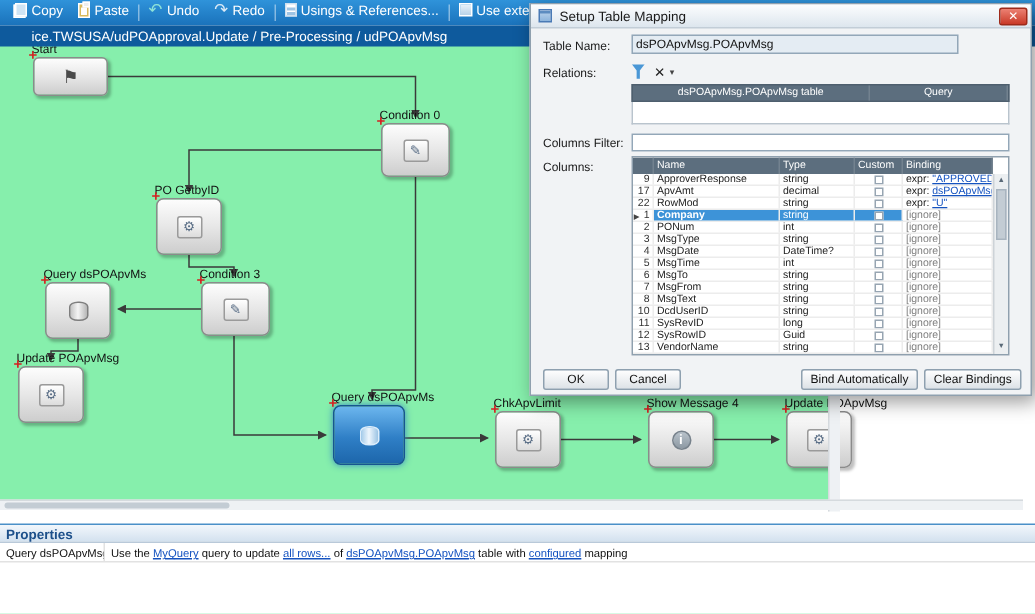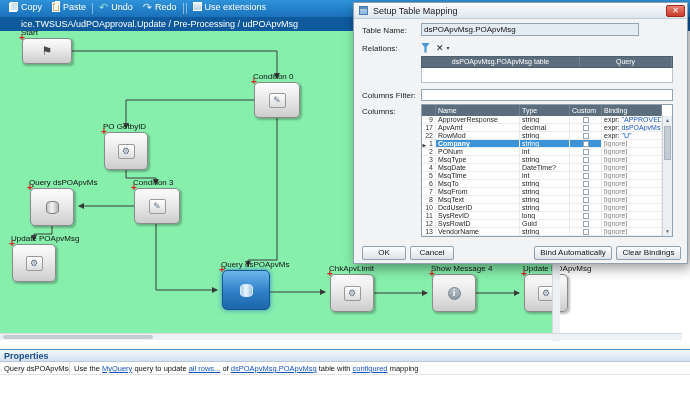--- a/index.html
+++ b/index.html
@@ -120,20 +120,24 @@
     <span class="tsep"></span>
     <span class="tbtn">
         <span class="ic ic-undo">↶</span>
         <span>Undo</span>
       </span>
     <span class="tbtn">
         <span class="ic ic-redo">↷</span>
         <span>Redo</span>
       </span>
     <span class="tsep"></span>
+    <span class="tbtn">
+        <span class="ic ic-usings"></span>
+        <span>Usings &amp; References...</span>
+      </span>
     <span class="tsep"></span>
     <span class="tbtn">
         <span class="ic ic-ext"></span>
         <span>Use extensions</span>
       </span>
   </div>
 
   <div class="breadcrumb">ice.TWSUSA/udPOApproval.Update / Pre-Processing / udPOApvMsg</div>
 
   <div class="canvas">

